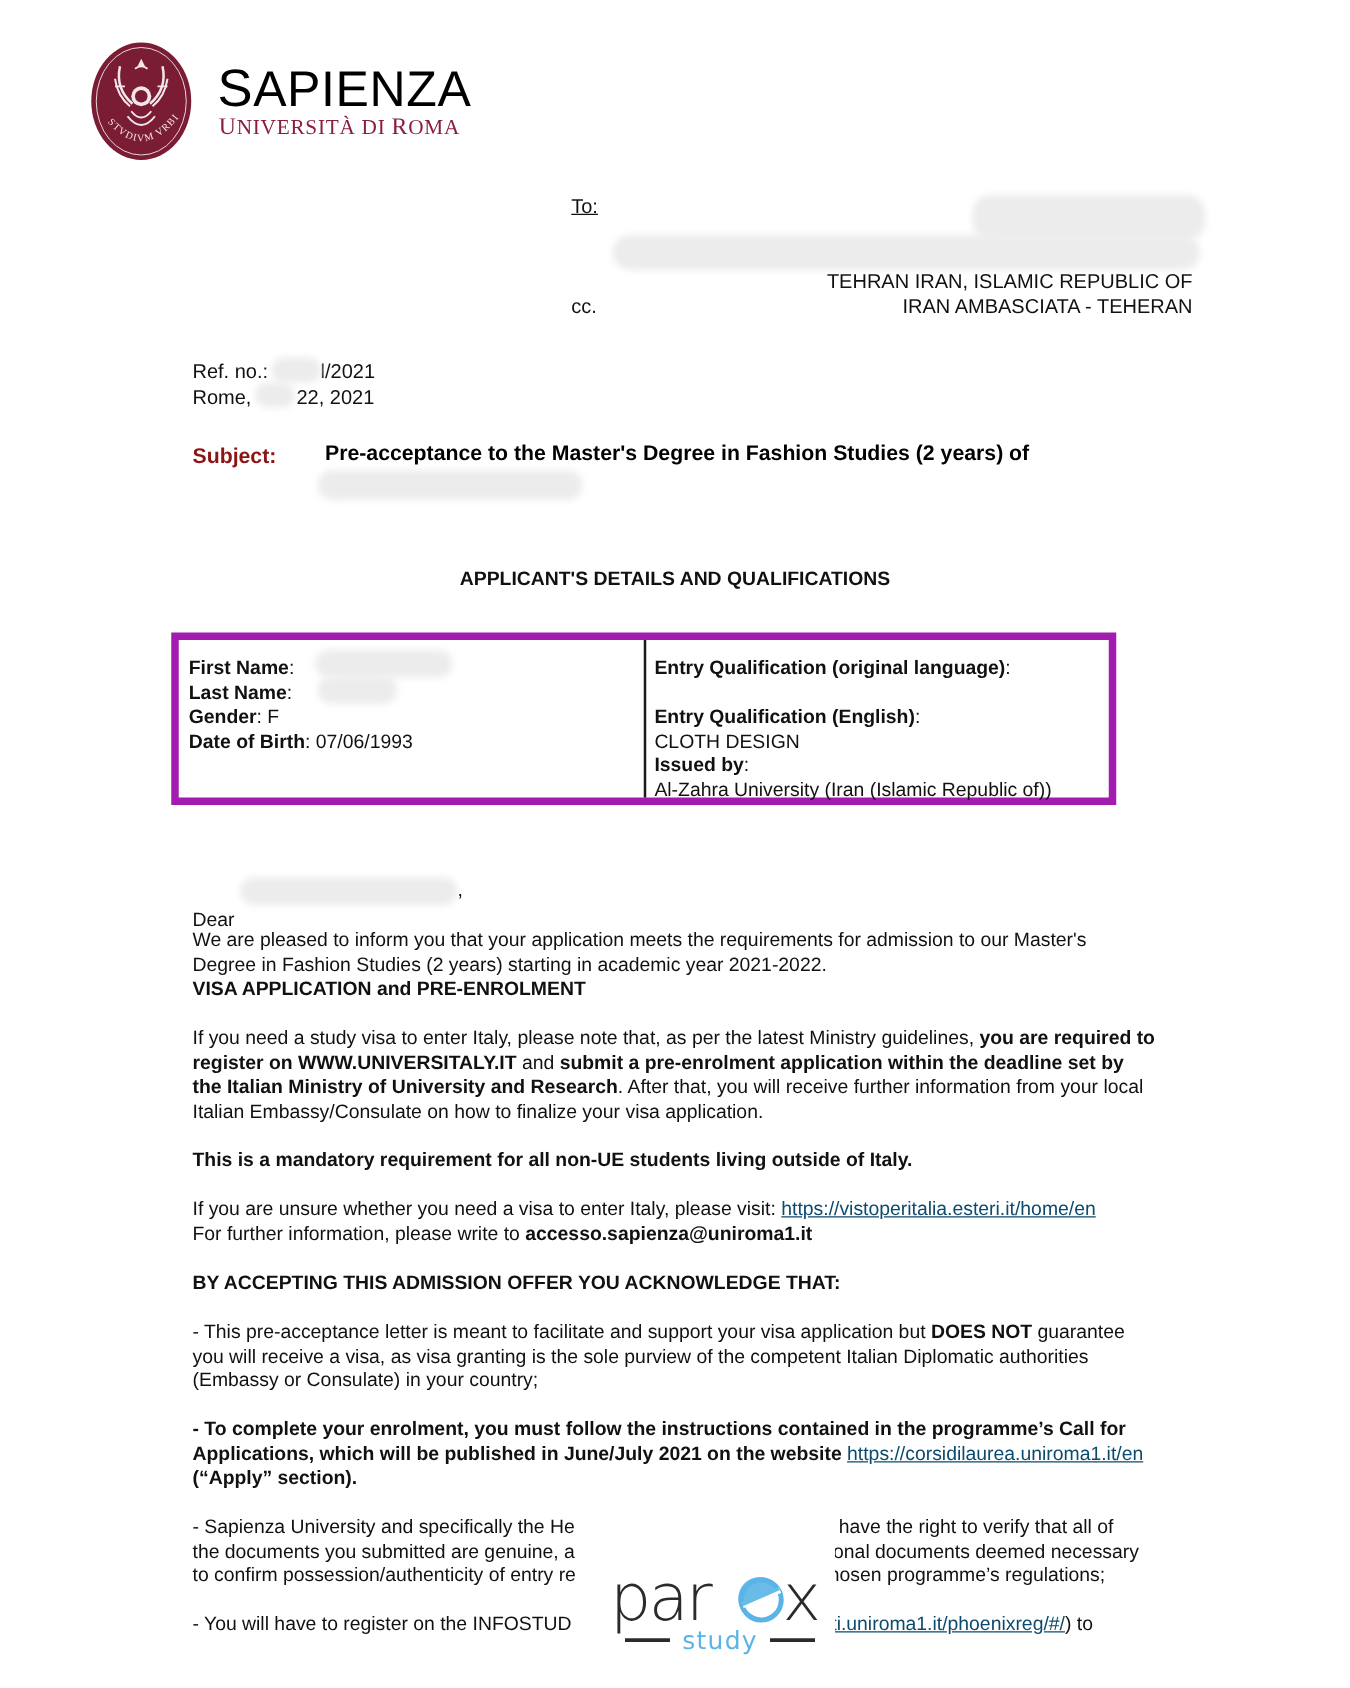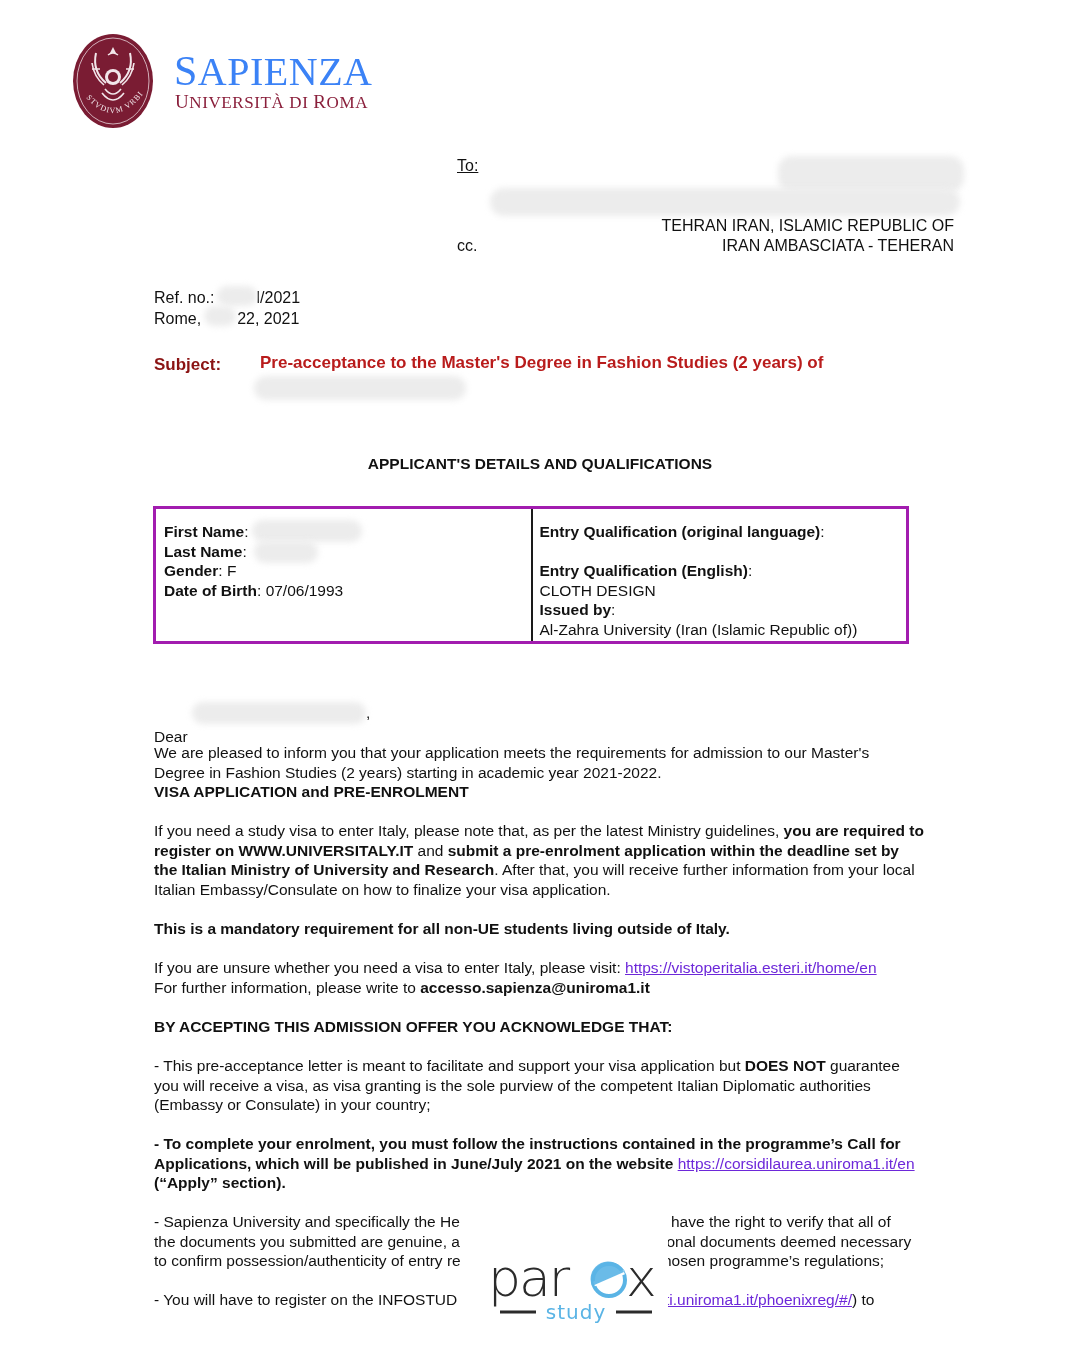--- a/index.html
+++ b/index.html
@@ -5,48 +5,48 @@
   html, body { margin: 0; padding: 0; background: #ffffff; }
   body {
     width: 1080px; height: 1350px; overflow: hidden; position: relative;
     font-family: "Liberation Sans", "DejaVu Sans", sans-serif;
     color: #111; font-size: 15.5px;
   }
   .abs { position: absolute; }
   .blur { position: absolute; background: #ececec; border-radius: 14px; filter: blur(3px); }
   
   .seal { left: 72px; top: 33px; width: 82px; height: 96px; }
-  .brand-name { left: 174px; top: 50px; color: #3b82f6; font-family: Liberation Serif, serif; font-size: 40px; letter-spacing: 0.5px; line-height: 1; }
+  .brand-name { left: 174px; top: 50px; color: #000000; font-family: Liberation Sans, sans-serif; font-size: 40px; letter-spacing: 0.5px; line-height: 1; }
   .brand-name .cap { font-size: 42px; }
   .brand-sub { left: 175px; top: 91px; color: #8a1f3b; font-family: "Liberation Serif", "DejaVu Serif", serif; font-size: 17px; letter-spacing: 0.6px; }
   .brand-sub .cap { font-size: 19px; }
   
   .to-label { left: 457px; top: 157px; font-size: 16px; text-decoration: underline; }
   .cc-label { left: 457px; top: 237px; font-size: 16px; }
   .addr { right: 126px; text-align: right; font-size: 16px; line-height: 20px; }
   .addr1 { top: 216px; }
   .addr2 { top: 236px; }
   
   .ref { left: 154px; top: 287px; font-size: 16px; line-height: 21px; }
   .ref span.gap { display: inline-block; width: 42px; }
   .ref span.gap2 { display: inline-block; width: 36px; }
   
   .subj-label { left: 154px; top: 355px; color: #8b1414; font-weight: bold; font-size: 17px; }
-  .subj-text { left: 260px; top: 353px; color: #b91c1c; font-weight: bold; font-size: 17px; }
+  .subj-text { left: 260px; top: 353px; color: #000000; font-weight: bold; font-size: 17px; }
   
   .sec-title { left: 0; width: 1080px; top: 455px; text-align: center; font-weight: bold; font-size: 15.5px; }
   
-  .details { left: 153px; top: 506px; width: 756px; height: 138px; border: 3px solid #a21caf; display: flex; box-sizing: border-box; }
+  .details { left: 137px; top: 506px; width: 756px; height: 138px; border: 6px solid #a21caf; display: flex; box-sizing: border-box; }
   .details .cell { flex: 1; padding: 13px 0 0 8px; font-size: 15.5px; line-height: 19.6px; box-sizing: border-box; }
   .details .cell + .cell { border-left: 2px solid #1a1a1a; padding-left: 7px; }
   .details b { font-weight: bold; }
   .spacer { height: 19.6px; }
   
   .p { left: 154px; width: 770px; font-size: 15.5px; line-height: 19.6px; }
-  .link { color: #6d28d9; text-decoration: underline; }
+  .link { color: #0c4a6e; text-decoration: underline; }
   
   .wm { left: 482px; top: 1212px; width: 186px; height: 120px; background: #ffffff; }
   .wm-logo { left: 488px; top: 1256px; width: 175px; height: 70px; }
 </style>
 </head>
 <body>
 
 <svg class="abs seal" viewBox="0 0 82 96">
   <ellipse cx="41" cy="48" rx="40" ry="47" fill="#7a1c33"></ellipse>
   <ellipse cx="41" cy="48" rx="36" ry="43" fill="none" stroke="#e8d6dc" stroke-width="0.8"></ellipse>

